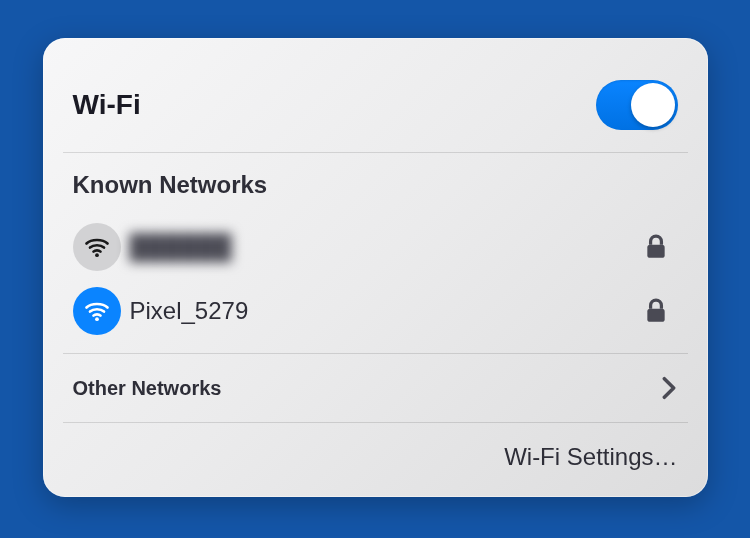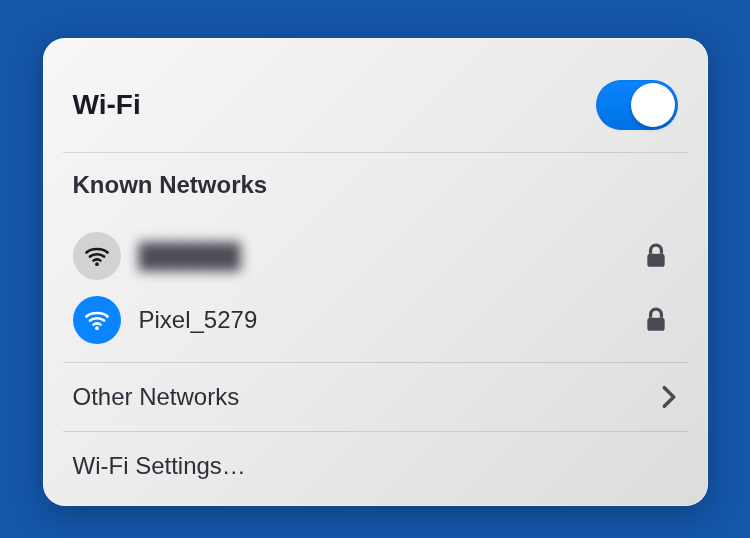--- a/index.html
+++ b/index.html
@@ -60,27 +60,27 @@
       background: rgba(0,0,0,0.12);
       margin: 0 20px;
     }
     .section {
       padding: 18px 30px 10px 30px;
     }
     .section-title {
       font-size: 24px;
       font-weight: 700;
       color: #2e2e38;
-      margin-bottom: 25px;
+      margin-bottom: 16px;
     }
     .network-row {
       display: flex;
       align-items: center;
       padding: 8px 0 8px 0;
-      gap: 18px;
+      gap: 9px;
       cursor: pointer;
     }
     .wifi-circle {
       width: 48px;
       height: 48px;
       border-radius: 50%;
       display: flex;
       align-items: center;
       justify-content: center;
       flex-shrink: 0;
@@ -111,27 +111,28 @@
       margin-right: 6px;
     }
     .action-row {
       display: flex;
       align-items: center;
       justify-content: space-between;
       padding: 20px 30px 20px 30px;
       cursor: pointer;
     }
     .action-label {
-      font-size: 24px;
-      font-weight: 400;
+      font-size: 20px;
+      font-weight: 700;
       color: #2e2e38;
     }
     .settings-row {
       padding: 20px 30px 26px 30px;
       cursor: pointer;
+      text-align: right;
     }
     .settings-label {
       font-size: 24px;
       font-weight: 500;
       color: #2e2e38;
     }
     .chevron {
       width: 18px;
       height: 28px;
       display: flex;

